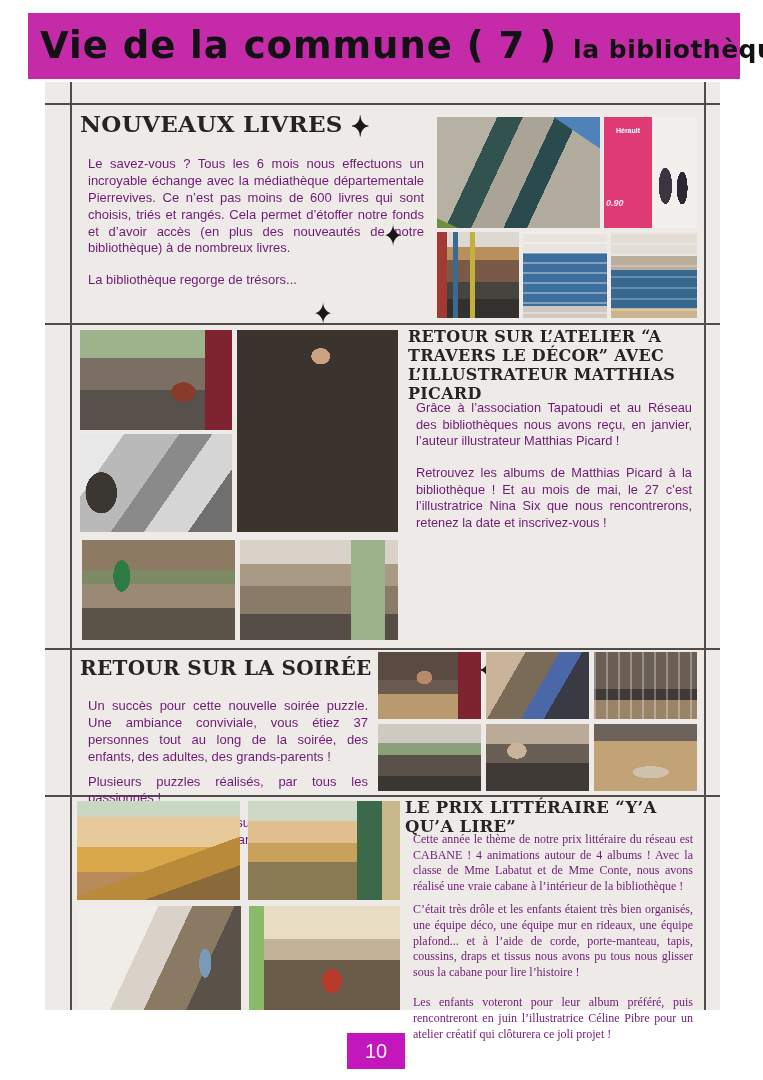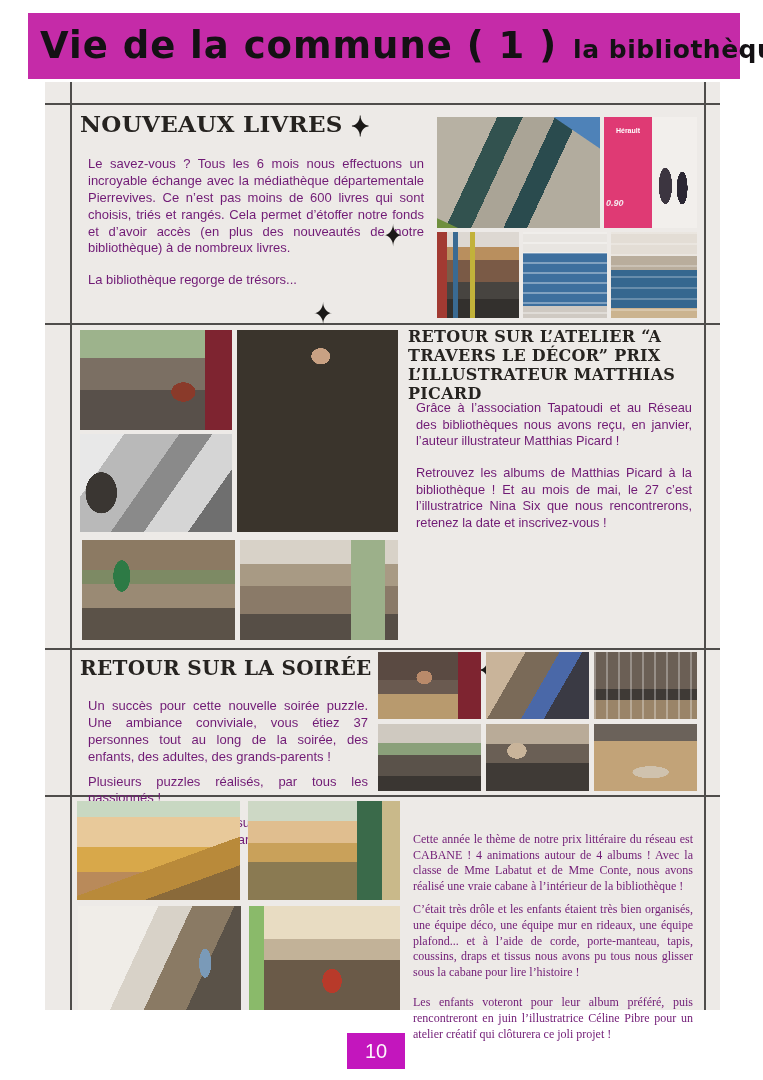--- a/index.html
+++ b/index.html
@@ -162,21 +162,21 @@
     position:absolute;left:347px;top:1033px;width:58px;height:36px;
     background:#c316bd;color:#fdf6fb;
     display:flex;align-items:center;justify-content:center;
     font-size:20px;
   }
 </style>
 </head>
 <body>
 
 <div class="banner">
-  <span class="banner-title">Vie  de la commune ( 1 )</span>
+  <span class="banner-title">Vie  de la commune ( 7 )</span>
   <span class="banner-sub">la bibliothèque</span>
 </div>
 
 <div class="sheet">
   <div class="vline left"></div>
   <div class="vline right"></div>
   <div class="hline" style="top:21px"></div>
   <div class="hline" style="top:241px"></div>
   <div class="hline" style="top:566px"></div>
   <div class="hline" style="top:713px"></div>
@@ -199,21 +199,21 @@
   <div class="ph" id="ph-books"></div>
   <div class="ph" id="ph-crates1"></div>
   <div class="ph" id="ph-crates2"></div>
 
   <div class="ph" id="ph-kids3d"></div>
   <div class="ph" id="ph-drawing"></div>
   <div class="ph" id="ph-matthias"></div>
   <div class="ph" id="ph-workshop1"></div>
   <div class="ph" id="ph-workshop2"></div>
 
-  <div id="s2-title" class="sec-title">RETOUR SUR L’ATELIER “A TRAVERS LE DÉCOR” PRIX L’ILLUSTRATEUR MATTHIAS PICARD</div>
+  <div id="s2-title" class="sec-title">RETOUR SUR L’ATELIER “A TRAVERS LE DÉCOR” AVEC L’ILLUSTRATEUR MATTHIAS PICARD</div>
   <div id="s2-text" class="body-text">
     <p class="mb">Grâce à l’association Tapatoudi et au Réseau des bibliothèques nous avons reçu, en janvier, l’auteur illustrateur Matthias Picard !</p>
     <p>Retrouvez les albums de Matthias Picard à la bibliothèque ! Et au mois de mai, le 27 c’est l’illustratrice Nina Six que nous rencontrerons, retenez la date et inscrivez-vous !</p>
   </div>
 
   <div id="s3-title" class="sec-title">
     <span>RETOUR SUR LA SOIRÉE PUZZLE</span>
     <span class="sparkle">✦</span>
   </div>
   <div id="s3-text" class="body-text">
@@ -226,20 +226,21 @@
   <div class="ph" id="ph-puz3"></div>
   <div class="ph" id="ph-puz4"></div>
   <div class="ph" id="ph-puz5"></div>
   <div class="ph" id="ph-puz6"></div>
 
   <div class="ph" id="ph-cab1"></div>
   <div class="ph" id="ph-cab2"></div>
   <div class="ph" id="ph-cab3"></div>
   <div class="ph" id="ph-cab4"></div>
 
+  <div id="s4-title" class="sec-title">LE PRIX LITTÉRAIRE “Y’A QU’A LIRE”</div>
   <div id="s4-text" class="body-text">
     <p>Cette année le thème de notre prix littéraire du réseau est CABANE ! 4 animations autour de 4 albums !  Avec la classe de Mme Labatut et de Mme Conte, nous avons réalisé une vraie cabane à l’intérieur de la bibliothèque !</p>
     <p class="mb">C’était très drôle et les enfants étaient très bien organisés, une équipe déco, une équipe mur en rideaux, une équipe plafond... et à l’aide de corde, porte-manteau, tapis, coussins, draps et tissus nous avons pu tous nous glisser sous la cabane pour lire l’histoire !</p>
     <p>Les enfants voteront pour leur album préféré, puis rencontreront en juin l’illustratrice Céline Pibre pour un atelier créatif  qui clôturera ce joli projet !</p>
   </div>
 </div>
 
 <div class="page-num">
   <span>10</span>
 </div>

